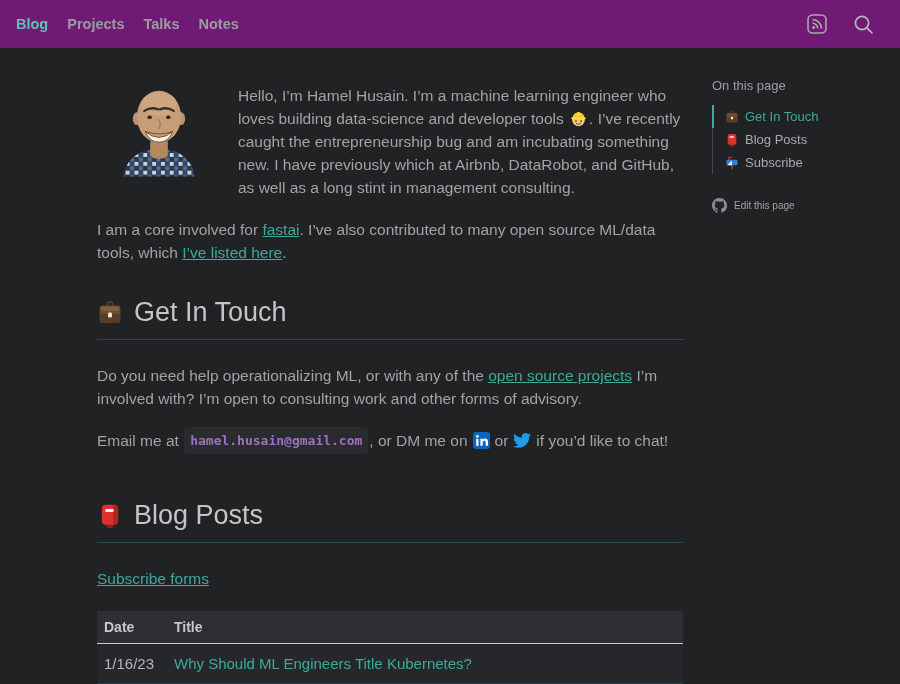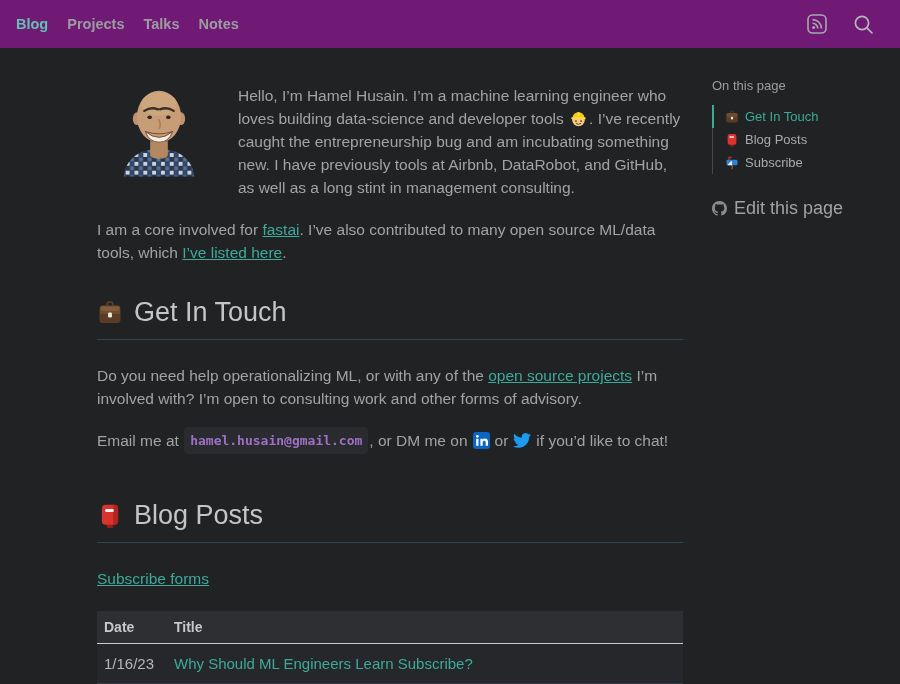--- a/index.html
+++ b/index.html
@@ -104,21 +104,21 @@
     border-left: 2px solid #3daa9a;
     margin-left: -1px;
     padding-left: 11px;
   }
   .toc-edit {
     display: flex;
     align-items: center;
     gap: 7px;
     margin-top: 24px;
     color: #a0a2a4;
-    font-size: 18px;
+    font-size: 10px;
     text-decoration: none;
     cursor: pointer;
   }
 </style>
 </head>
 <body>
 
 <div class="navbar">
   <div class="nav-items">
     <a class="nav-item active">Blog</a>
@@ -176,21 +176,21 @@
       </span><span>Hello, I’m Hamel Husain. I’m a machine learning engineer who loves building data-science and developer tools </span><span class="inline-icon" style="margin:0 2px;">
           <svg width="17" height="17" viewBox="0 0 20 20">
           <circle cx="10" cy="11.5" r="7.5" fill="#f7c981"></circle>
           <path d="M3 9.5 a7 7 0 0 1 14 0 Z" fill="#f9cb0c"></path>
           <rect x="1.5" y="8.5" width="17" height="2.4" rx="1.2" fill="#fbd94a"></rect>
           <rect x="8.7" y="2.5" width="2.6" height="5" fill="#fbd94a"></rect>
           <circle cx="7" cy="13" r="1" fill="#3a2e26"></circle>
           <circle cx="13" cy="13" r="1" fill="#3a2e26"></circle>
           <path d="M7.5 16 q2.5 2 5 0" stroke="#3a2e26" stroke-width="1" fill="none" stroke-linecap="round"></path>
         </svg>
-        </span><span>. I’ve recently caught the entrepreneurship bug and am incubating something new. I have previously tools at Airbnb, DataRobot, and GitHub, as well as a long stint in management consulting.</span>
+        </span><span>. I’ve recently caught the entrepreneurship bug and am incubating something new. I have previously which at Airbnb, DataRobot, and GitHub, as well as a long stint in management consulting.</span>
     </p>
 
     <p class="core-dev clearer">
       <span>I am a core involved for </span><a class="body-link">fastai</a><span>. I’ve also contributed to many open source ML/data tools, which </span><a class="body-link">I’ve listed here</a><span>.</span>
     </p>
 
     <h1>
       <span style="display:inline-flex;">
         <svg width="26" height="26" viewBox="0 0 24 24">
           <path d="M9.5 5 v-1.6 a1.4 1.4 0 0 1 1.4 -1.4 h2.2 a1.4 1.4 0 0 1 1.4 1.4 V5" stroke="#5c3f28" stroke-width="1.6" fill="none"></path>
@@ -245,21 +245,21 @@
     <table>
       <thead>
         <tr>
           <th>Date</th>
           <th>Title</th>
         </tr>
       </thead>
       <tbody>
         <tr>
           <td class="date">1/16/23</td>
-          <td><a class="table-link">Why Should ML Engineers Learn Subscribe?</a></td>
+          <td><a class="table-link">Why Should ML Engineers Title Kubernetes?</a></td>
         </tr>
 
       </tbody>
     </table>
 
   </div>
 
   <div class="toc">
     <div class="toc-heading">On this page</div>
     <div class="toc-list">

